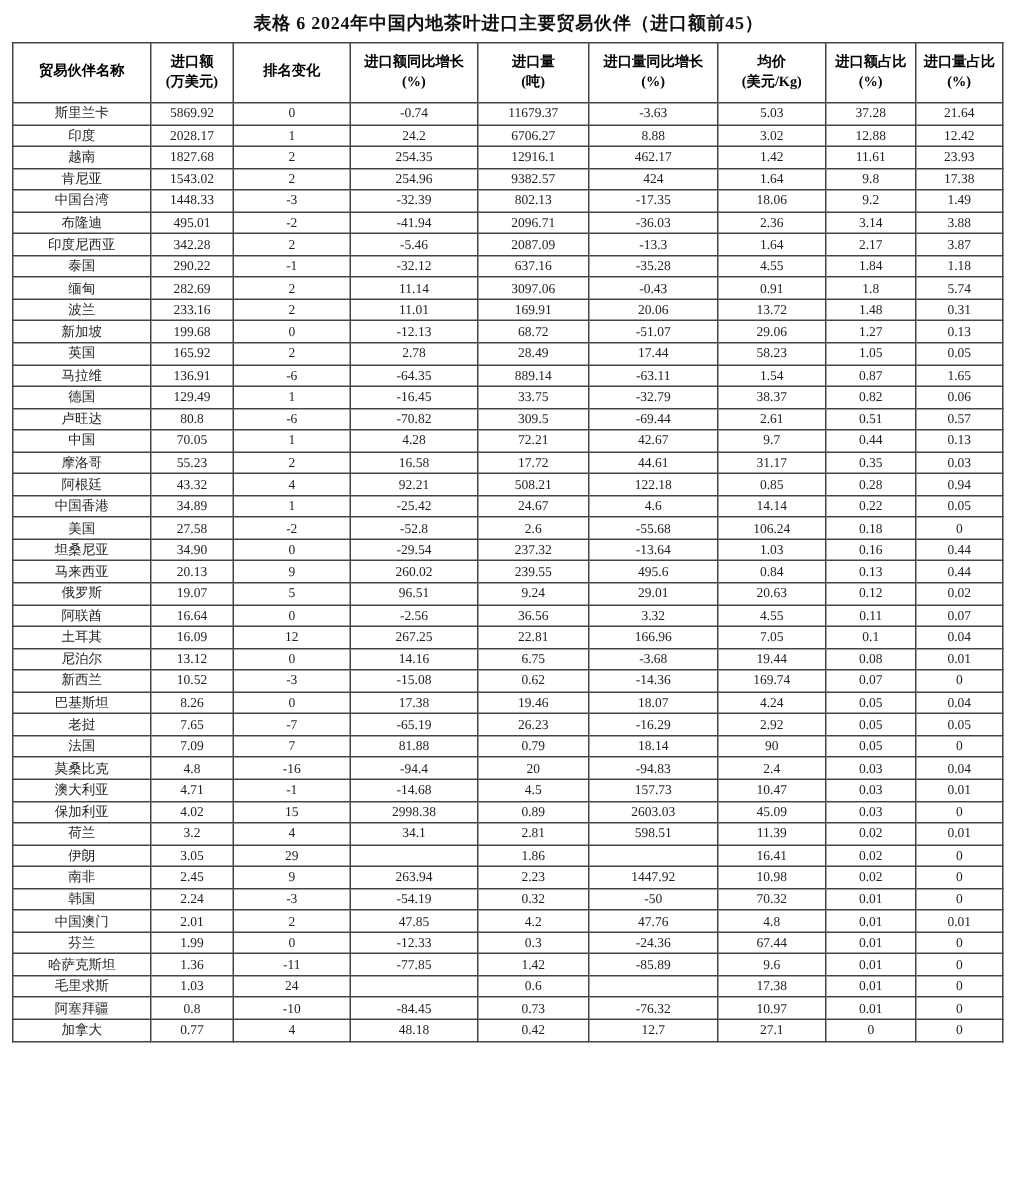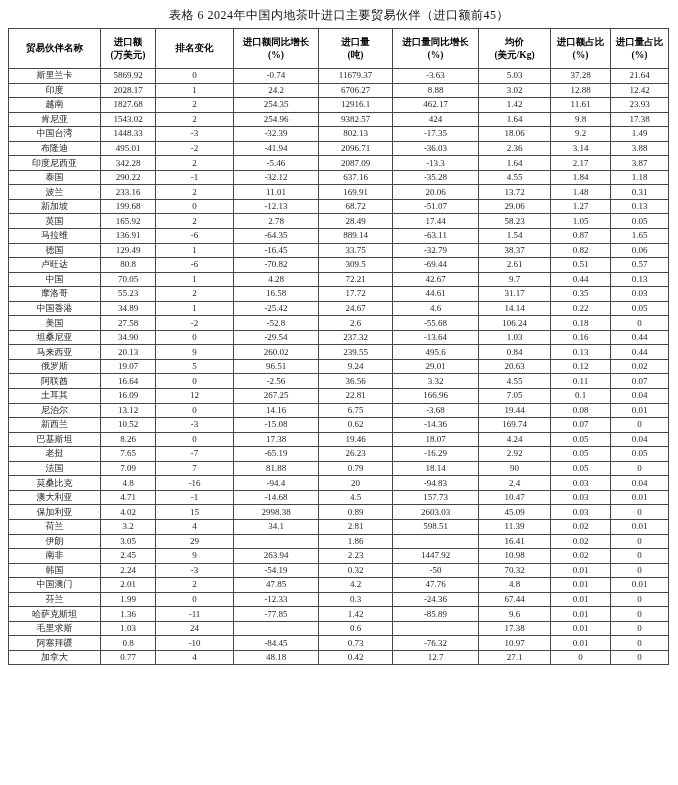--- a/index.html
+++ b/index.html
@@ -12,21 +12,21 @@
     color: #1f1f1f;
   }
   .page {
     width: 678px;
     height: 785px;
     overflow: hidden;
     box-sizing: border-box;
   }
   .doc-title {
     text-align: center;
-    font-weight: normal;
+    font-weight: bold;
     font-size: 12px;
     padding-top: 7px;
     height: 21px;
     letter-spacing: 0.5px;
     color: #111;
   }
   table.data-table {
     border-collapse: collapse;
     table-layout: fixed;
     margin-left: 8px;
@@ -179,20 +179,31 @@
           <td>290.22</td>
           <td>-1</td>
           <td>-32.12</td>
           <td>637.16</td>
           <td>-35.28</td>
           <td>4.55</td>
           <td>1.84</td>
           <td>1.18</td>
         </tr>
         <tr>
+          <td>缅甸</td>
+          <td>282.69</td>
+          <td>2</td>
+          <td>11.14</td>
+          <td>3097.06</td>
+          <td>-0.43</td>
+          <td>0.91</td>
+          <td>1.8</td>
+          <td>5.74</td>
+        </tr>
+        <tr>
           <td>波兰</td>
           <td>233.16</td>
           <td>2</td>
           <td>11.01</td>
           <td>169.91</td>
           <td>20.06</td>
           <td>13.72</td>
           <td>1.48</td>
           <td>0.31</td>
         </tr>
@@ -267,20 +278,31 @@
           <td>55.23</td>
           <td>2</td>
           <td>16.58</td>
           <td>17.72</td>
           <td>44.61</td>
           <td>31.17</td>
           <td>0.35</td>
           <td>0.03</td>
         </tr>
         <tr>
+          <td>阿根廷</td>
+          <td>43.32</td>
+          <td>4</td>
+          <td>92.21</td>
+          <td>508.21</td>
+          <td>122.18</td>
+          <td>0.85</td>
+          <td>0.28</td>
+          <td>0.94</td>
+        </tr>
+        <tr>
           <td>中国香港</td>
           <td>34.89</td>
           <td>1</td>
           <td>-25.42</td>
           <td>24.67</td>
           <td>4.6</td>
           <td>14.14</td>
           <td>0.22</td>
           <td>0.05</td>
         </tr>

